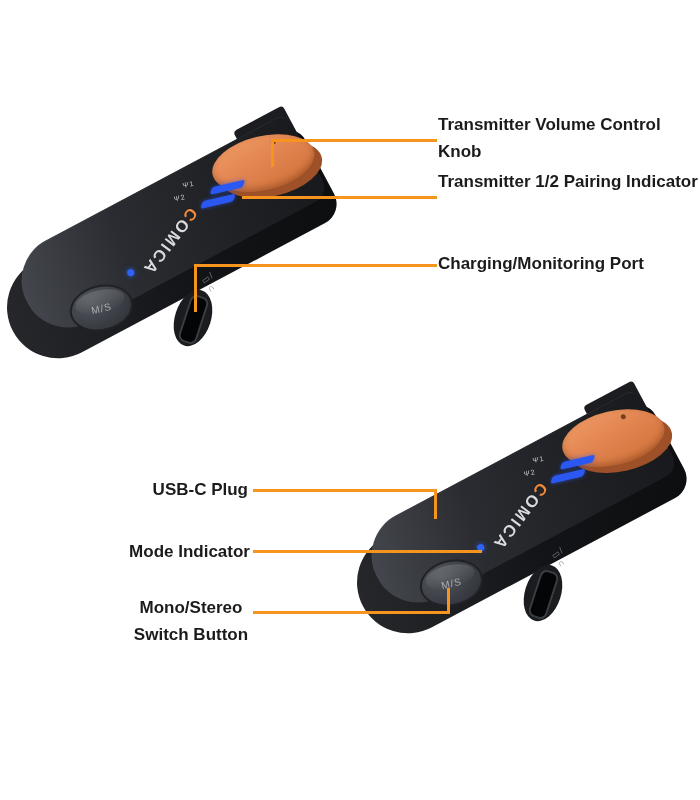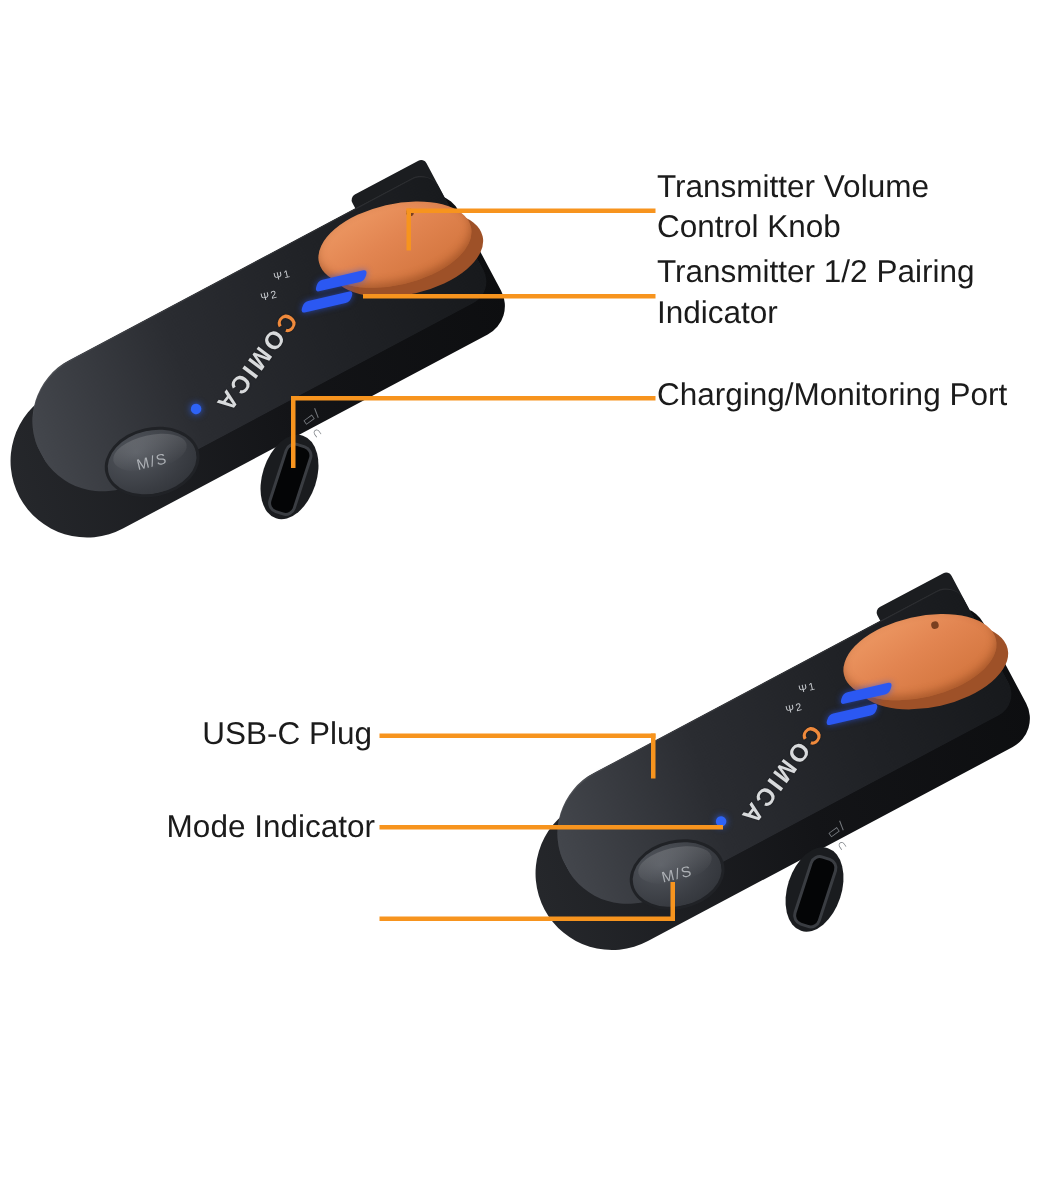--- a/index.html
+++ b/index.html
@@ -79,21 +79,21 @@
   .l2h{left:242px;top:196px;width:195px;height:3px;}
   .l3h{left:194px;top:264px;width:243px;height:3px;}
   .l3v{left:194px;top:264px;width:3px;height:48px;}
   .l4h{left:253px;top:489px;width:184px;height:3px;}
   .l4v{left:434px;top:489px;width:3px;height:30px;}
   .l5h{left:253px;top:550px;width:229px;height:3px;}
   .l6h{left:253px;top:611px;width:197px;height:3px;}
   .l6v{left:447px;top:588px;width:3px;height:26px;}
 
   
-  .lab{position:absolute;font-size:21px;line-height:27px;color:#1B1B1B;z-index:11;}
+  .lab{position:absolute;font-size:17px;line-height:27px;color:#1B1B1B;z-index:11;font-weight:bold;}
   .lab1{left:438px;top:111px;width:235px;}
   .lab2{left:438px;top:168px;width:265px;}
   .lab3{left:438px;top:250px;width:262px;white-space:nowrap;}
   .lab4{left:90px;top:476px;width:158px;text-align:right;}
   .lab5{left:88px;top:538px;width:162px;text-align:right;}
   .lab6{left:116px;top:594px;width:150px;text-align:center;}
 </style>
 </head>
 <body>
 
@@ -158,14 +158,15 @@
   <div class="cline l4v"></div>
   <div class="cline l5h"></div>
   <div class="cline l6h"></div>
   <div class="cline l6v"></div>
 
   <div class="lab lab1">Transmitter Volume Control Knob</div>
   <div class="lab lab2">Transmitter 1/2 Pairing Indicator</div>
   <div class="lab lab3">Charging/Monitoring Port</div>
   <div class="lab lab5">Mode Indicator</div>
   <div class="lab lab4">USB-C Plug</div>
+  <div class="lab lab6">Mono/Stereo Switch Button</div>
 
 </div>
 
 </body></html>

